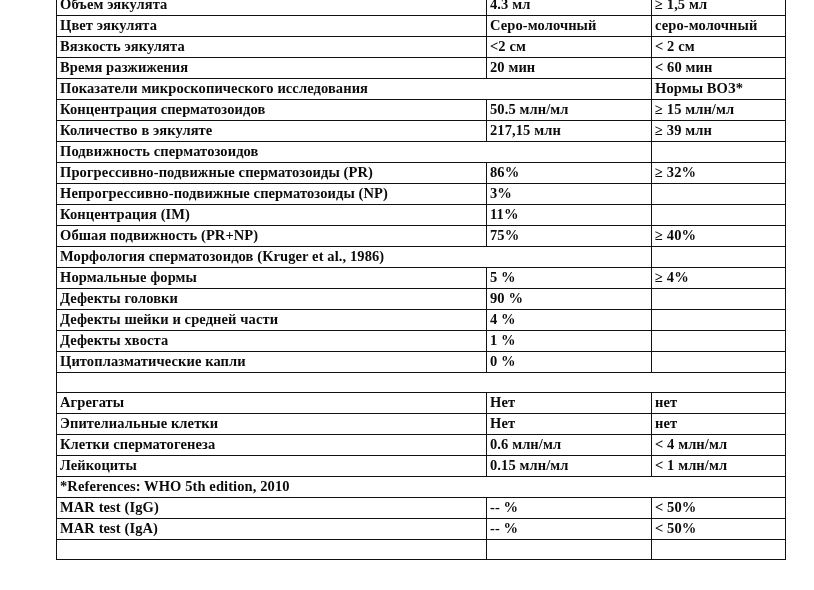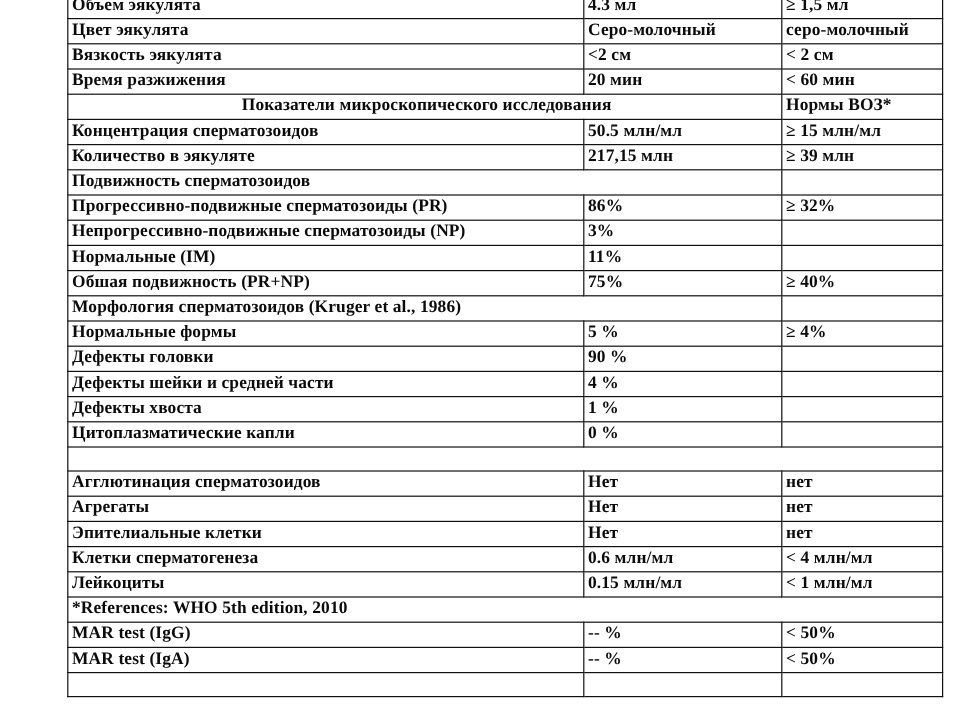--- a/index.html
+++ b/index.html
@@ -42,21 +42,21 @@
     color: #0b0b0b;
     white-space: nowrap;
     overflow: hidden;
     vertical-align: middle;
     letter-spacing: 0.1px;
   }
   col.c-name  { width: 430px; }
   col.c-val   { width: 165px; }
   col.c-norm  { width: 134px; }
 
-  td.center { text-align: center; padding-left: 0; }
+  td.center { padding-left: 0; }
 </style>
 </head>
 <body>
 
 <div id="sheet">
   <div id="table-wrap">
     <table class="report">
       <colgroup>
         <col class="c-name">
         <col class="c-val">
@@ -105,21 +105,21 @@
             <td>Прогрессивно-подвижные сперматозоиды (PR)</td>
             <td>86%</td>
             <td>≥ 32%</td>
           </tr>
           <tr>
             <td>Непрогрессивно-подвижные сперматозоиды (NP)</td>
             <td>3%</td>
             <td></td>
           </tr>
           <tr>
-            <td>Нормальные  (IM)</td>
+            <td>Концентрация  (IM)</td>
             <td>11%</td>
             <td></td>
           </tr>
           <tr>
             <td>Обшая подвижность (PR+NP)</td>
             <td>75%</td>
             <td>≥ 40%</td>
           </tr>
           <tr>
             <td colspan="2">Морфология сперматозоидов (Kruger et al., 1986)</td>
@@ -145,25 +145,20 @@
             <td>1 %</td>
             <td></td>
           </tr>
           <tr>
             <td>Цитоплазматические капли</td>
             <td>0 %</td>
             <td></td>
           </tr>
           <tr>
             <td colspan="3"></td>
-          </tr>
-          <tr>
-            <td>Агглютинация сперматозоидов</td>
-            <td>Нет</td>
-            <td>нет</td>
           </tr>
           <tr>
             <td>Агрегаты</td>
             <td>Нет</td>
             <td>нет</td>
           </tr>
           <tr>
             <td>Эпителиальные клетки</td>
             <td>Нет</td>
             <td>нет</td>

